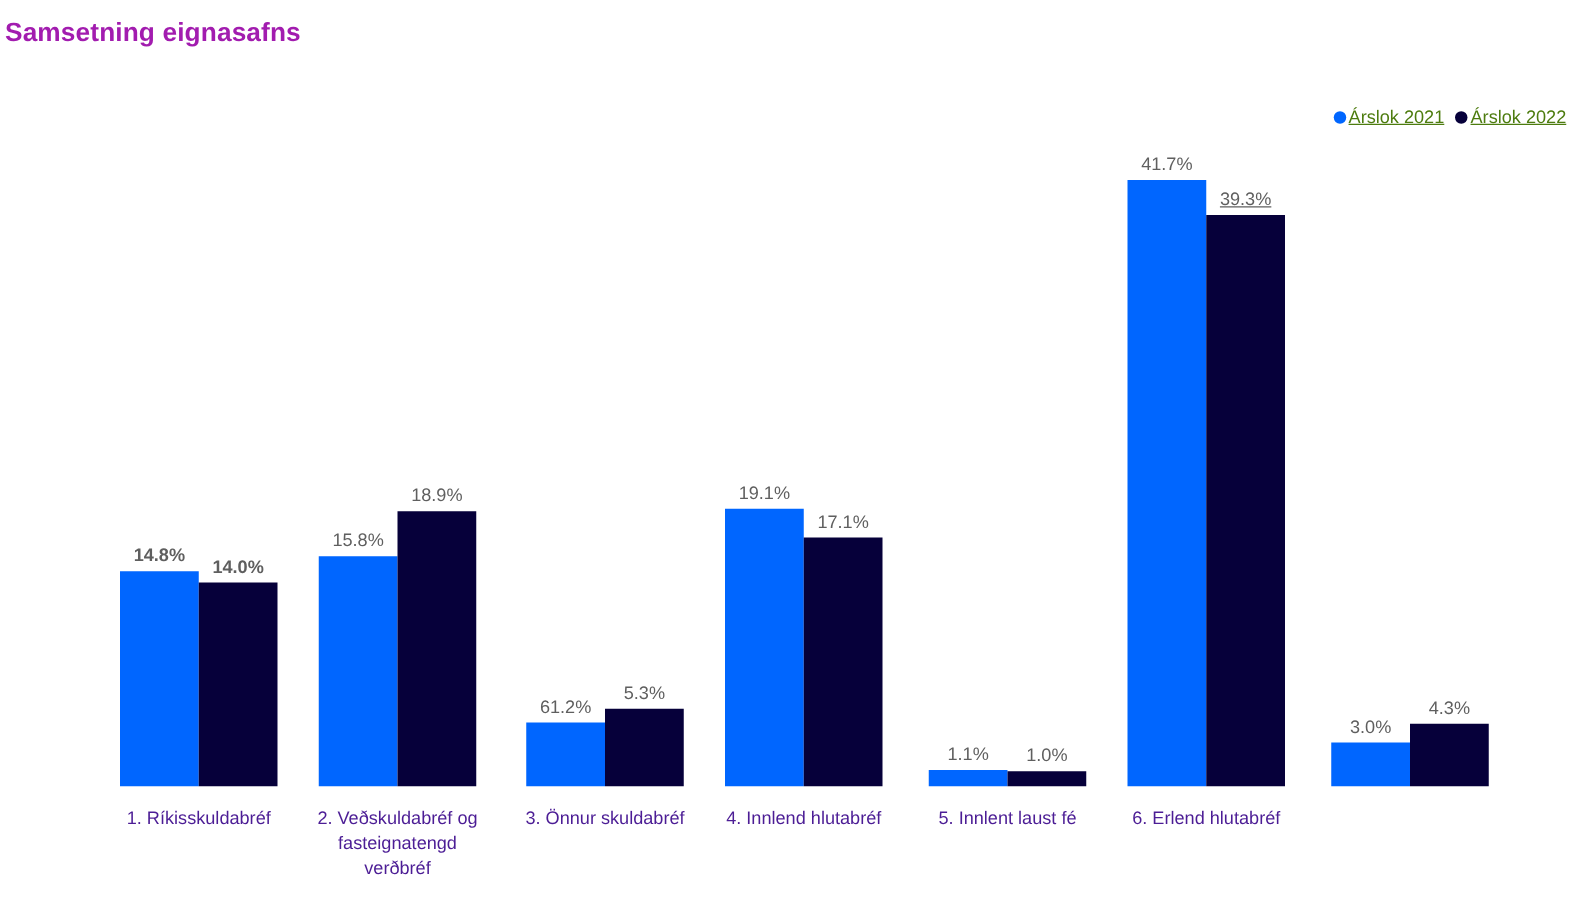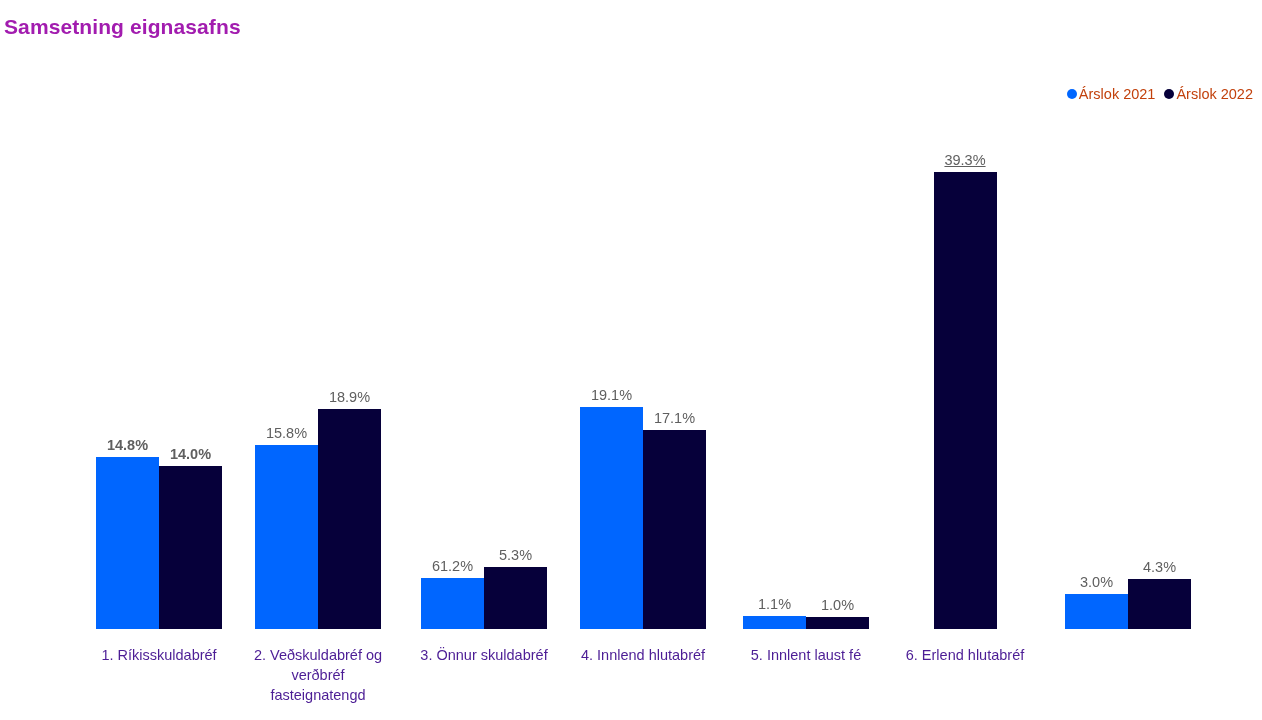--- a/index.html
+++ b/index.html
@@ -52,22 +52,23 @@
   }
   .legend-dot {
     width: 10px;
     height: 10px;
     border-radius: 50%;
     display: inline-block;
     flex: 0 0 auto;
   }
   .legend-label {
     font-size: 14.5px;
-    color: #c2410c;
+    color: #4d7c0f;
     white-space: nowrap;
+    text-decoration: underline;
   }
 
   
   #plot {
     position: absolute;
     left: 0;
     top: 110px;
     width: 1262px;
     height: 519px;   
   }
@@ -209,20 +210,24 @@
           </div>
           <div class="bar-wrap">
             <div class="bar-label" style="bottom: 17px;">1.0%</div>
             <div class="bar series-1" style="height: 12px; background: rgb(6, 0, 58);"></div>
           </div>
         </div>
       </div>
       <div class="group" style="left: 902px; width: 126px;">
         <div class="bars">
           <div class="bar-wrap">
+            <div class="bar-label" style="bottom: 490px;">41.7%</div>
+            <div class="bar series-0" style="height: 485px; background: rgb(0, 102, 255);"></div>
+          </div>
+          <div class="bar-wrap">
             <div class="bar-label" style="bottom: 462px; text-decoration: underline;">39.3%</div>
             <div class="bar series-1" style="height: 457px; background: rgb(6, 0, 58);"></div>
           </div>
         </div>
       </div>
       <div class="group" style="left: 1065px; width: 126px;">
         <div class="bars">
           <div class="bar-wrap">
             <div class="bar-label" style="bottom: 40px;">3.0%</div>
             <div class="bar series-0" style="height: 35px; background: rgb(0, 102, 255);"></div>
@@ -234,22 +239,22 @@
         </div>
       </div>
     </div>
 
   <div id="cat-labels">
       <div class="cat-label" style="width: 200px; left: 59px;">
         <div>1. Ríkisskuldabréf</div>
       </div>
       <div class="cat-label" style="width: 200px; left: 218px;">
         <div>2. Veðskuldabréf og</div>
+        <div>fasteignatengd</div>
         <div>verðbréf</div>
-        <div>fasteignatengd</div>
       </div>
       <div class="cat-label" style="width: 200px; left: 384px;">
         <div>3. Önnur skuldabréf</div>
       </div>
       <div class="cat-label" style="width: 200px; left: 543px;">
         <div>4. Innlend hlutabréf</div>
       </div>
       <div class="cat-label" style="width: 200px; left: 706px;">
         <div>5. Innlent laust fé</div>
       </div>

